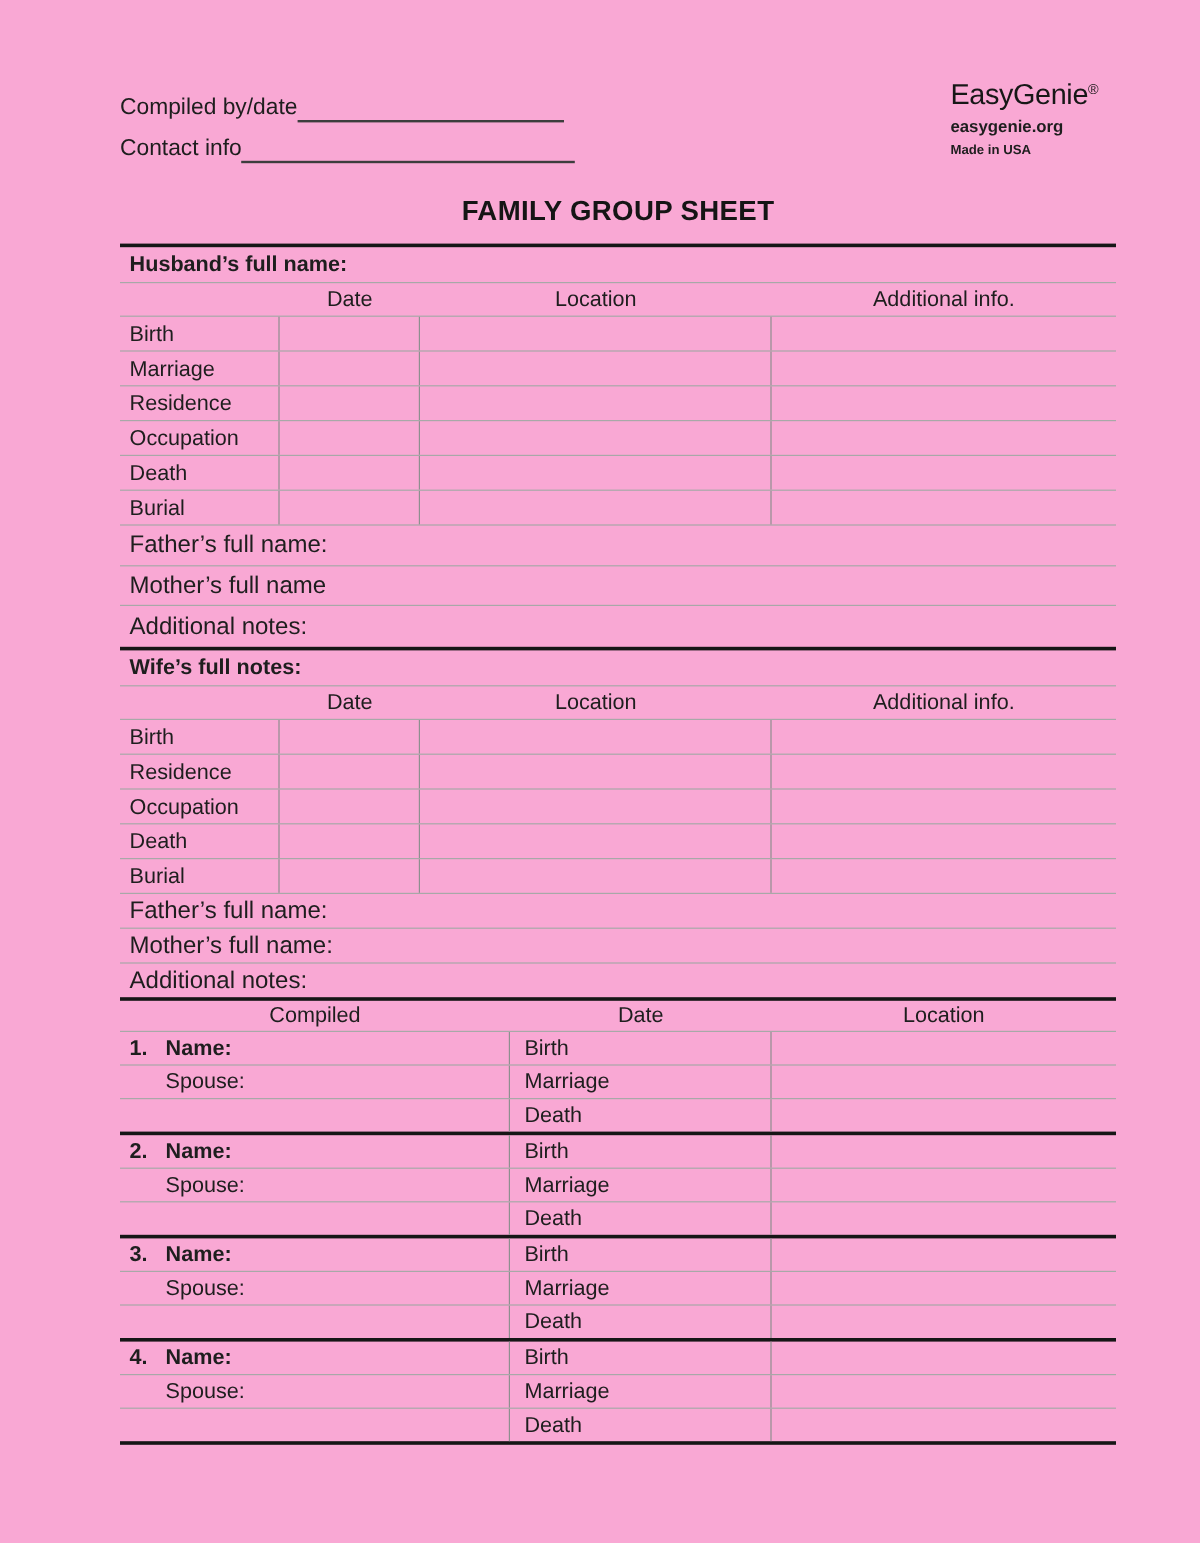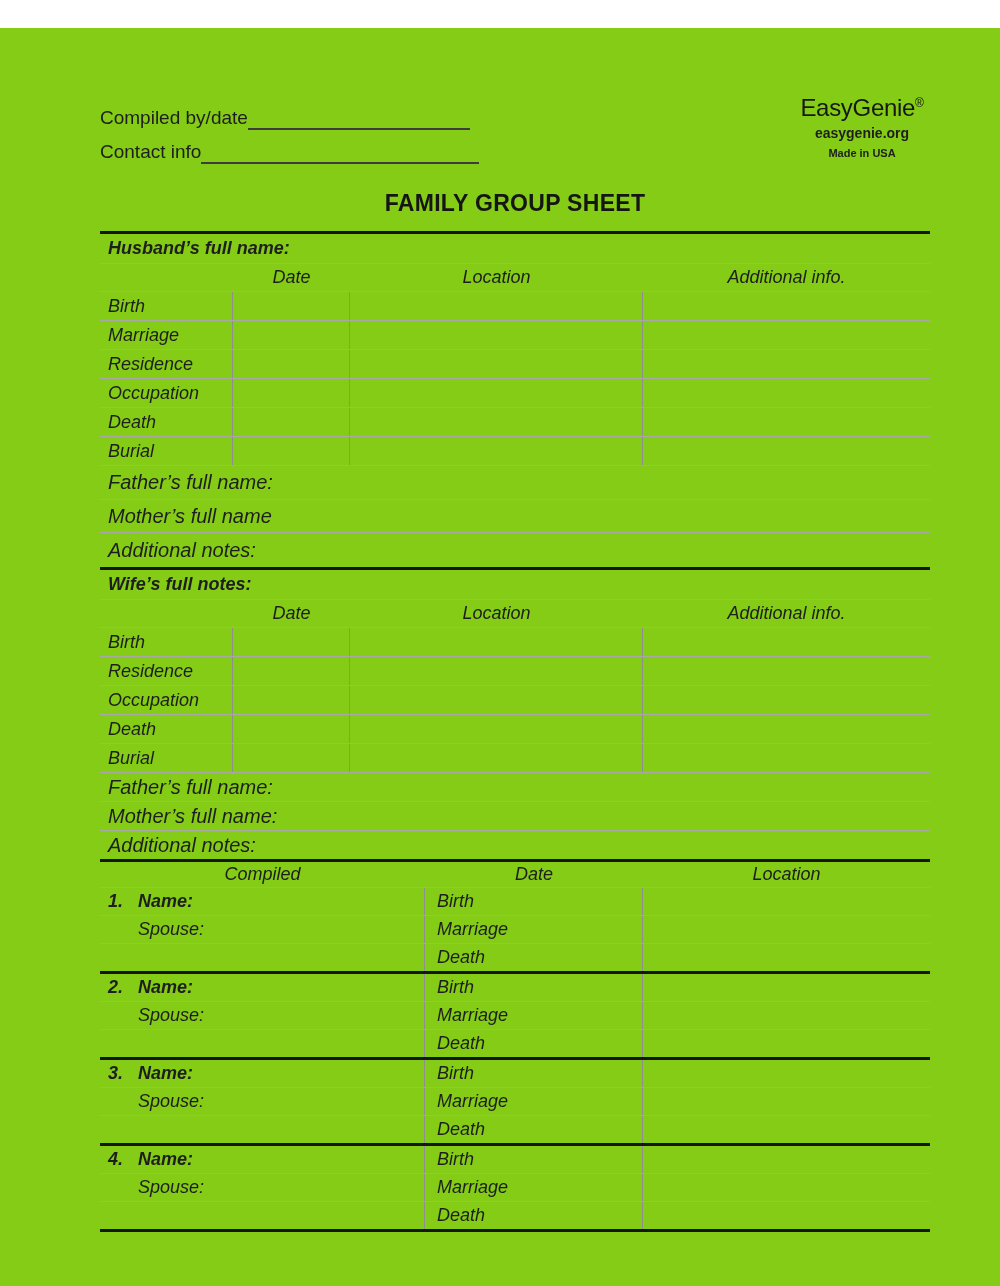--- a/index.html
+++ b/index.html
@@ -1,45 +1,45 @@
 <!DOCTYPE html>
 <html><head>
 <meta charset="utf-8">
 <style>
   html,body{margin:0;padding:0;}
   body{
     width:1000px;height:1286px;background:#ffffff;
     font-family:"Liberation Sans","DejaVu Sans",sans-serif;
     color:#1e1e1e;position:relative;overflow:hidden;
   }
-  .page{position:absolute;inset:0;background:#84cc16;margin-top:28px;}
+  .page{position:absolute;inset:0;background:#f9a8d4;}
 
   
   .meta{position:absolute;left:100px;top:68px;}
   .meta-line{display:flex;align-items:flex-end;height:34px;font-size:19px;}
   .meta-label{white-space:nowrap;padding-bottom:1px;}
   .uline{display:inline-block;border-bottom:2px solid #3d3d3d;height:22px;}
   .u1{width:222px;}
   .u2{width:278px;}
 
   
-  .brand{position:absolute;right:68px;top:66px;text-align:center;min-width:140px;}
+  .brand{position:absolute;right:68px;top:66px;min-width:140px;}
   .brand-name{font-size:24px;letter-spacing:-0.3px;color:#171717;}
   .brand-name sup{font-size:12px;vertical-align:super;}
   .brand-site{font-size:14px;font-weight:700;margin-top:3px;}
   .brand-made{font-size:11px;font-weight:700;margin-top:6px;}
 
   
   .title{
     position:absolute;left:100px;top:162px;width:830px;text-align:center;
     font-size:23px;font-weight:700;letter-spacing:0.3px;color:#151515;
   }
 
   
-  .form{position:absolute;left:100px;top:203px;width:830px;font-style:italic;}
+  .form{position:absolute;left:100px;top:203px;width:830px;}
   .row{box-sizing:border-box;width:830px;}
   .thick-top{border-top:3px solid #161616;}
   .tb{border-bottom:1px solid #a8a8a8;}
   .grid4{display:grid;grid-template-columns:133px 117px 293px 287px;}
   .grid3{display:grid;grid-template-columns:325px 218px 287px;}
   .c{display:flex;align-items:center;box-sizing:border-box;overflow:hidden;}
   .ctr{justify-content:center;}
   .vr{border-right:1px solid #8f8f8f;}
   .lbl{padding-left:8px;}
   .bold{font-weight:700;}

